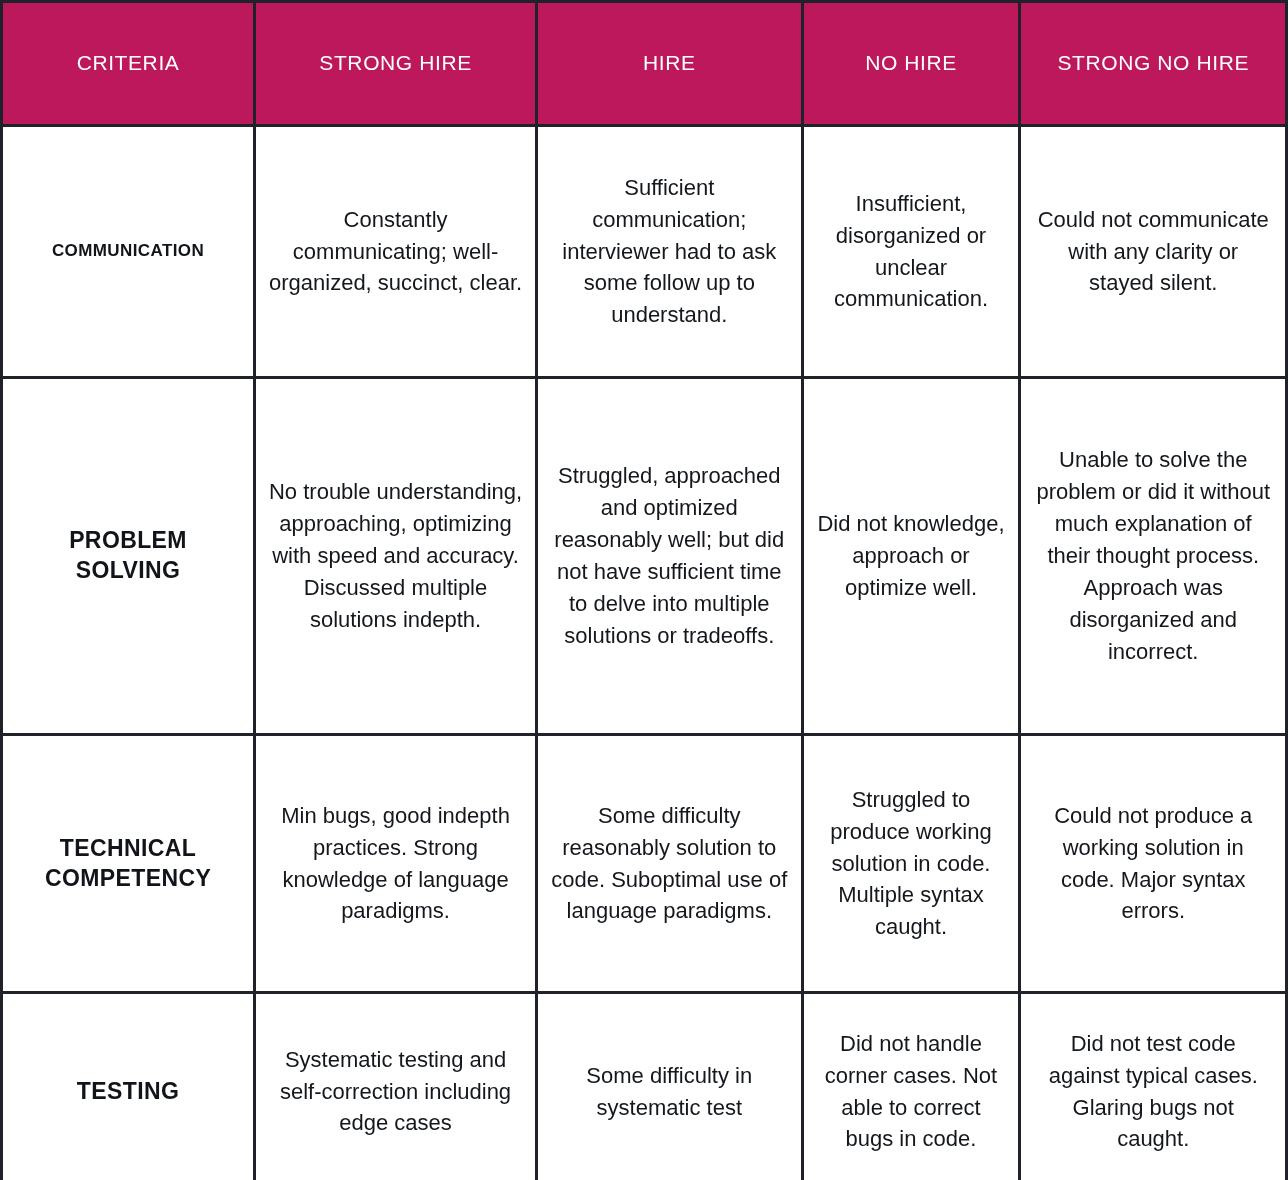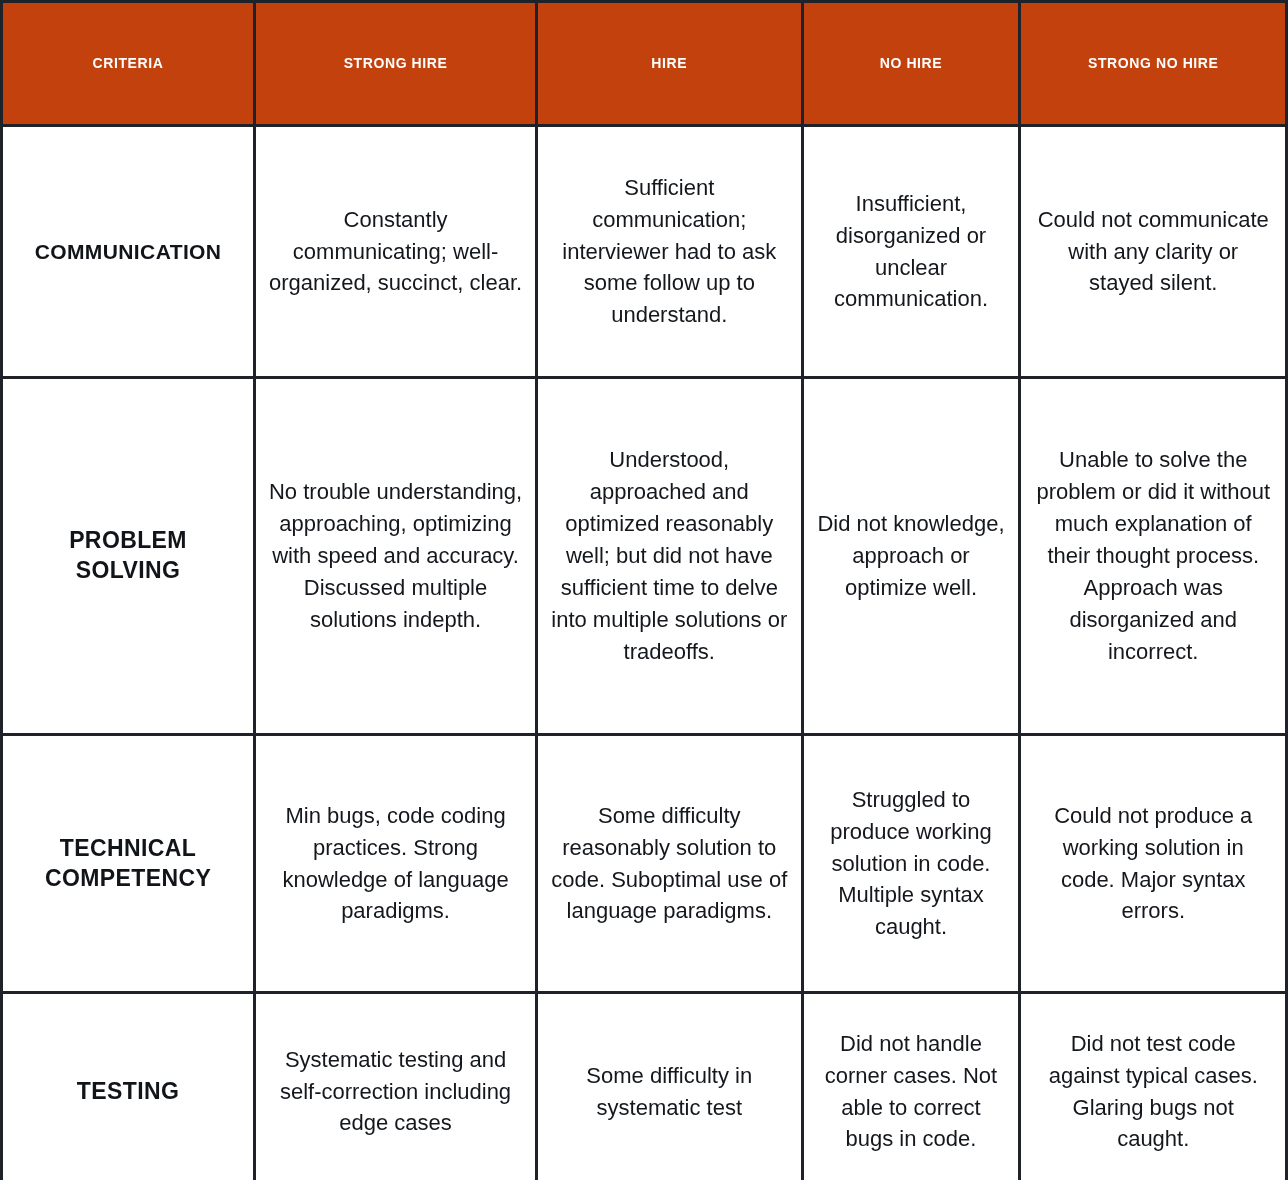--- a/index.html
+++ b/index.html
@@ -21,44 +21,44 @@
   }
   .rubric-table td,
   .rubric-table th {
     border: 3px solid #1f2329;
     vertical-align: middle;
     text-align: center;
     padding: 10px 12px;
     box-sizing: border-box;
   }
   thead th {
-    background: #c2410c;
+    background: #be185d;
     color: #ffffff;
-    font-size: 14px;
-    font-weight: bold;
+    font-size: 21px;
+    font-weight: normal;
     letter-spacing: 0.6px;
     line-height: 1.25;
     height: 124px;
     text-transform: uppercase;
   }
   .col-criteria { width: 245px; }
   .col-strong-hire { width: 273px; }
   .col-hire { width: 257px; }
   .col-no-hire { width: 211px; }
   .col-strong-no-hire { width: 258px; }
 
   tbody td.criteria-cell {
     font-weight: bold;
     font-size: 23px;
     line-height: 1.3;
     letter-spacing: 0.4px;
     text-transform: uppercase;
   }
   tbody td.criteria-cell.small {
-    font-size: 21px;
+    font-size: 17px;
   }
   tbody td.desc {
     font-size: 22px;
     line-height: 1.45;
     font-weight: normal;
     color: #14181d;
   }
   tbody tr.row-communication td { height: 252px; }
   tbody tr.row-problem-solving td { height: 357px; }
   tbody tr.row-technical td { height: 258px; }
@@ -81,27 +81,27 @@
     <tr class="row-communication">
       <td class="criteria-cell small">COMMUNICATION</td>
       <td class="desc">Constantly communicating; well-organized, succinct, clear.</td>
       <td class="desc">Sufficient communication; interviewer had to ask some follow up to understand.</td>
       <td class="desc">Insufficient, disorganized or unclear communication.</td>
       <td class="desc">Could not communicate with any clarity or stayed silent.</td>
     </tr>
     <tr class="row-problem-solving">
       <td class="criteria-cell">PROBLEM SOLVING</td>
       <td class="desc">No trouble understanding, approaching, optimizing with speed and accuracy. Discussed multiple solutions indepth.</td>
-      <td class="desc">Understood, approached and optimized reasonably well; but did not have sufficient time to delve into multiple solutions or tradeoffs.</td>
+      <td class="desc">Struggled, approached and optimized reasonably well; but did not have sufficient time to delve into multiple solutions or tradeoffs.</td>
       <td class="desc">Did not knowledge, approach or optimize well.</td>
       <td class="desc">Unable to solve the problem or did it without much explanation of their thought process. Approach was disorganized and incorrect.</td>
     </tr>
     <tr class="row-technical">
       <td class="criteria-cell">TECHNICAL COMPETENCY</td>
-      <td class="desc">Min bugs, code coding practices. Strong knowledge of language paradigms.</td>
+      <td class="desc">Min bugs, good indepth practices. Strong knowledge of language paradigms.</td>
       <td class="desc">Some difficulty reasonably solution to code. Suboptimal use of language paradigms.</td>
       <td class="desc">Struggled to produce working solution in code. Multiple syntax caught.</td>
       <td class="desc">Could not produce a working solution in code. Major syntax errors.</td>
     </tr>
     <tr class="row-testing">
       <td class="criteria-cell">TESTING</td>
       <td class="desc">Systematic testing and self-correction including edge cases</td>
       <td class="desc">Some difficulty in systematic test</td>
       <td class="desc">Did not handle corner cases. Not able to correct bugs in code.</td>
       <td class="desc">Did not test code against typical cases. Glaring bugs not caught.</td>

